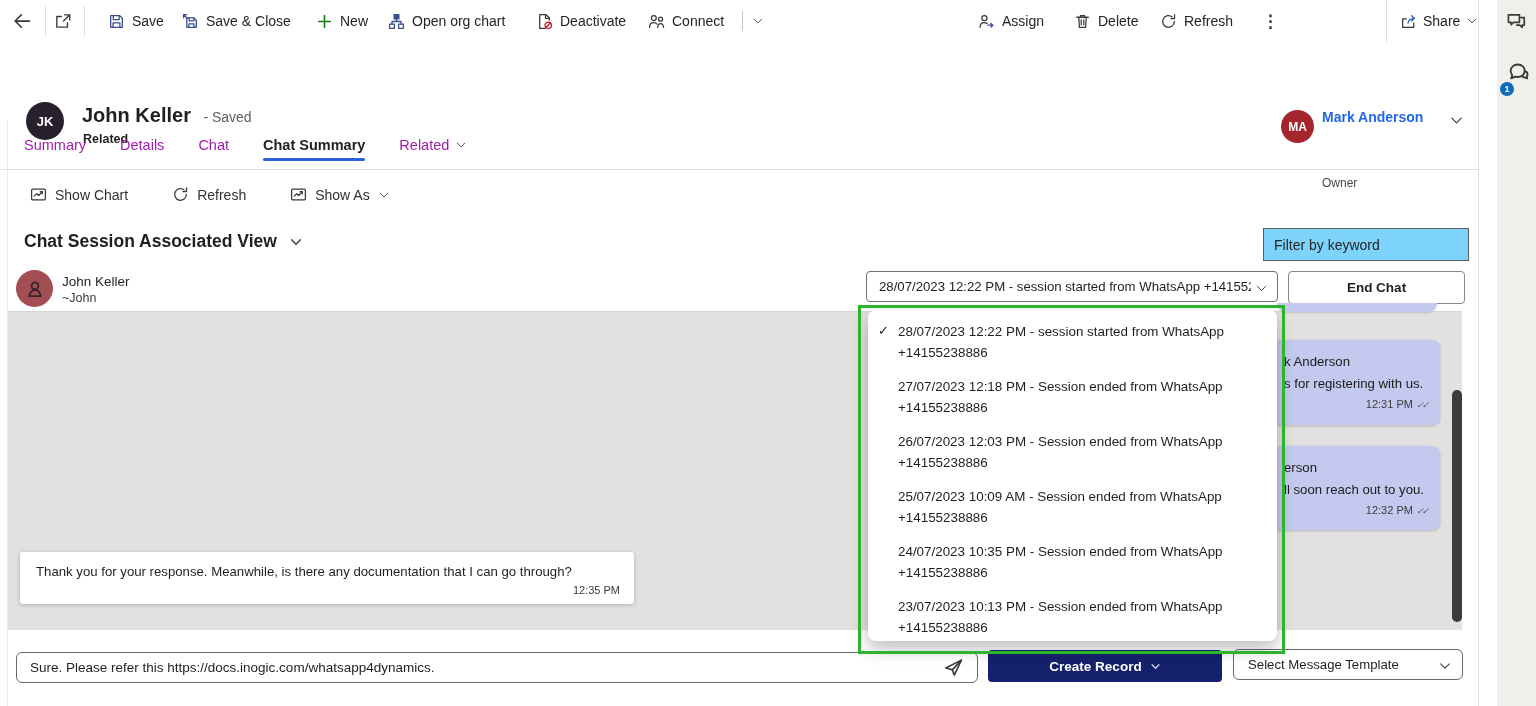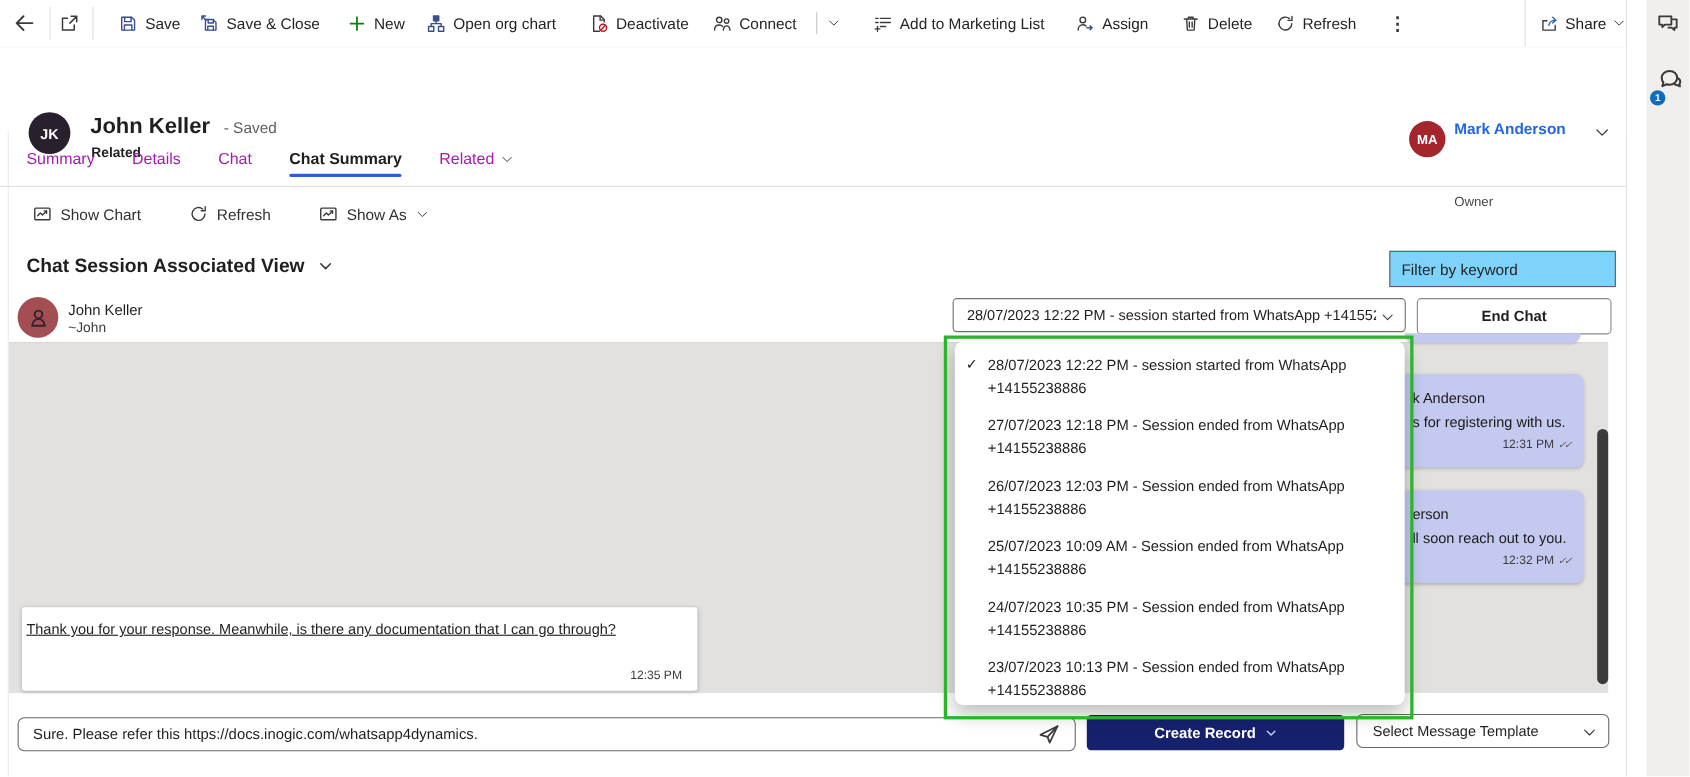--- a/index.html
+++ b/index.html
@@ -57,21 +57,21 @@
   .cs-alias{position:absolute;left:62px;top:291px;font-size:12.5px;color:#3b3a39;}
   .combo{position:absolute;left:866px;top:271px;width:412px;height:31px;border:1px solid #707070;border-radius:4px;background:#fff;box-sizing:border-box;display:flex;align-items:center;padding:0 26px 0 12px;}
   .combo .cv{font-size:13.2px;color:#201f1e;white-space:nowrap;overflow:hidden;width:100%;}
   .combo .chev{position:absolute;right:9px;top:10px;}
   .endchat{position:absolute;left:1288px;top:271px;width:175px;height:31px;border:1px solid #8a8886;border-radius:4px;background:#fff;font-size:13.5px;font-weight:bold;color:#201f1e;display:flex;align-items:center;justify-content:center;}
 
   
   .chatarea{position:absolute;left:8px;top:311px;width:1454px;height:319px;background:#e3e1e0;border-top:1px solid #d8d6d4;box-sizing:border-box;}
   .sliver{position:absolute;left:1277px;top:303px;width:160px;height:9px;background:#c4c9f0;border-radius:0 0 9px 9px;box-shadow:0 1px 2px rgba(0,0,0,.15);}
   .scrollthumb{position:absolute;left:1452px;top:390px;width:10px;height:232px;background:#3c3b39;border-radius:5px;}
-  .in-bubble{position:absolute;left:20px;top:552px;width:614px;height:76px;background:#fff;border-radius:3px;box-shadow:0 1px 4px rgba(0,0,0,.22);box-sizing:border-box;padding:12px 4px;text-decoration:underline;}
+  .in-bubble{position:absolute;left:20px;top:552px;width:614px;height:52px;background:#fff;border-radius:3px;box-shadow:0 1px 4px rgba(0,0,0,.22);box-sizing:border-box;padding:12px 16px;}
   .in-bubble .txt{font-size:13.2px;color:#201f1e;white-space:nowrap;}
   .in-bubble .time{position:absolute;right:14px;bottom:8px;font-size:11px;color:#3b3a39;}
   .out-bubble{position:absolute;left:1272px;width:168px;background:#c4c9f0;border-radius:8px;box-shadow:0 1px 3px rgba(0,0,0,.2);box-sizing:border-box;padding:11px 12px 8px 12px;z-index:10;}
   .out-bubble .ln{font-size:13.2px;line-height:22px;color:#1b1a19;white-space:nowrap;}
   .out-bubble .time-row{text-align:right;font-size:11px;color:#3c3b39;margin-top:3px;}
   .ticks{font-size:9px;color:#55534f;letter-spacing:-2px;margin-left:4px;display:inline-block;transform:skewX(-18deg);}
 
   
   .dropdown{position:absolute;left:868px;top:310px;width:409px;height:331px;background:#fff;border-radius:8px;box-shadow:0 8px 18px rgba(0,0,0,.26);z-index:40;box-sizing:border-box;padding-top:4px;overflow:hidden;}
   .dd-item{position:relative;padding:7px 16px 6px 30px;cursor:default;}
@@ -155,28 +155,20 @@
           <path d="M9 13.5c.3-2.3 1.5-3.6 2.9-3.6 1.4 0 2.5 1.2 2.8 3.6"></path>
         </svg>
       <span>Connect</span>
     </div>
     <div class="pipe" style="left:742px"></div>
     <div class="cmd" style="left:752px">
       <svg class="ic" width="12" height="12" viewBox="0 0 16 16">
           <path d="M3 5.5l5 5 5-5"></path>
         </svg>
     </div>
-    <div class="cmd" style="left:794px">
-      <svg class="ic" width="17" height="17" viewBox="0 0 16 16">
-          <path d="M6 3.5h8.5M6 7h8.5M6 10.5h4.5"></path>
-          <path d="M2 3.5h2M2 7h2"></path>
-          <path d="M3.5 10.5v4M1.5 12.5h4"></path>
-        </svg>
-      <span>Add to Marketing List</span>
-    </div>
     <div class="cmd" style="left:978px">
       <svg class="ic" width="17" height="17" viewBox="0 0 16 16">
           <circle cx="6" cy="4.8" r="2.4"></circle>
           <path d="M2 13.5c0-2.9 1.9-4.5 4-4.5 1 0 2 .4 2.7 1.1"></path>
           <path d="M9.5 11.5H14M12.2 9.8l1.8 1.7-1.8 1.7" style="stroke:#3a4d8f"></path>
         </svg>
       <span>Assign</span>
     </div>
     <div class="cmd" style="left:1074px">
       <svg class="ic" width="17" height="17" viewBox="0 0 16 16">

